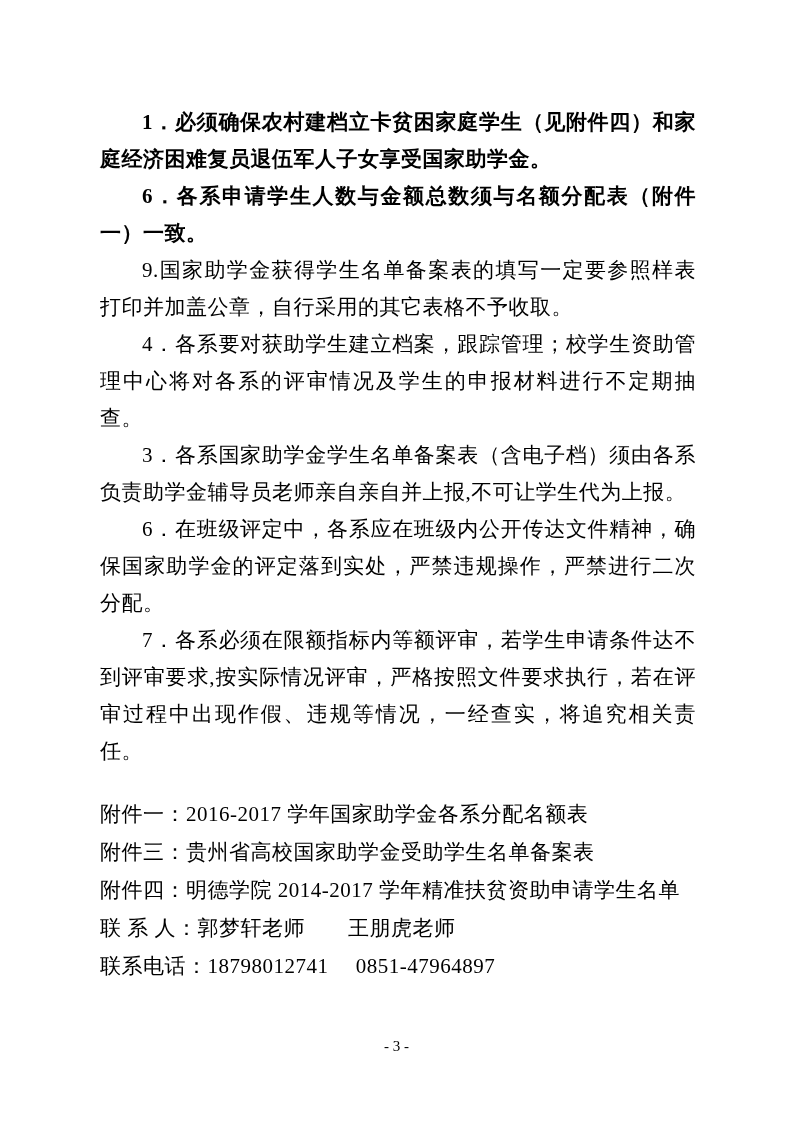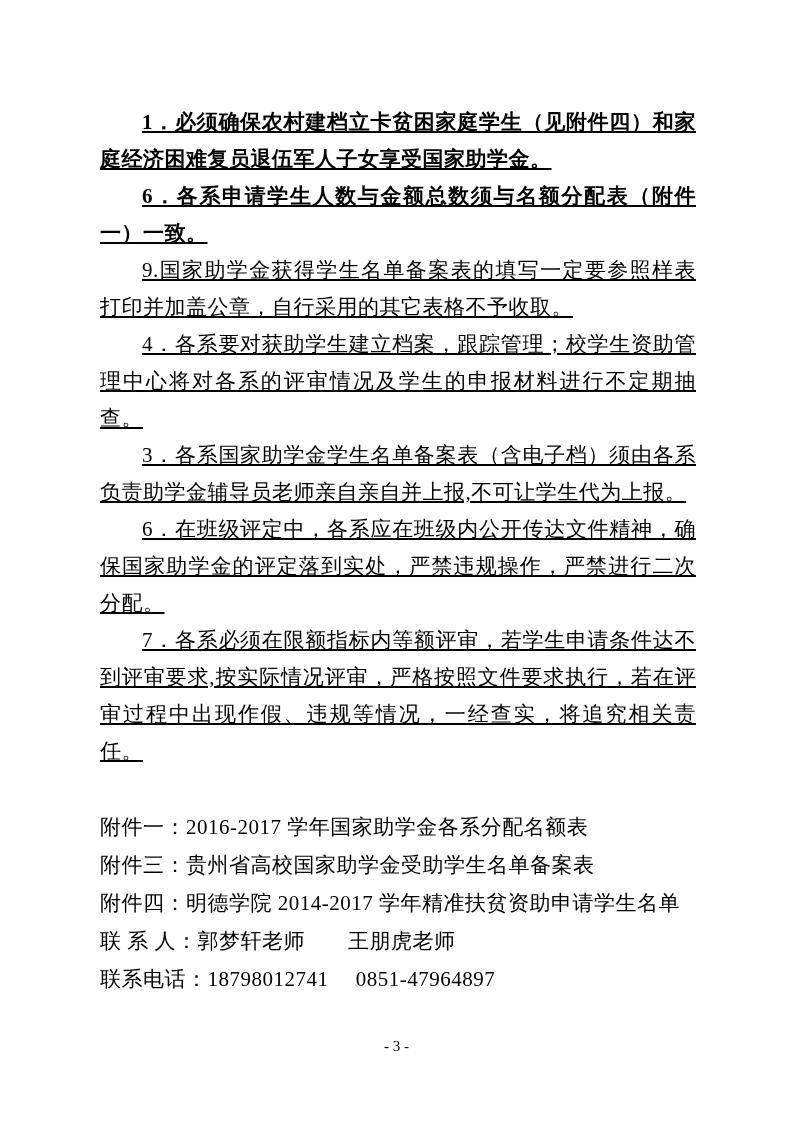--- a/index.html
+++ b/index.html
@@ -23,27 +23,26 @@
     width: 596px;
   }
   p.para {
     margin: 0;
     font-size: 21px;
     line-height: 37px;
     letter-spacing: 0.5px;
     text-indent: 2em;
     text-align: justify;
     text-justify: inter-ideograph;
-    text-decoration: underline;
   }
   p.para.bold {
     font-weight: 700;
   }
   .attachments {
-    margin-top: 38px;
+    margin-top: 25px;
   }
   .attachments p.plain {
     margin: 0;
     font-size: 21px;
     line-height: 38px;
     letter-spacing: 0.5px;
     text-indent: 0;
     text-align: left;
     white-space: pre-wrap;
   }

